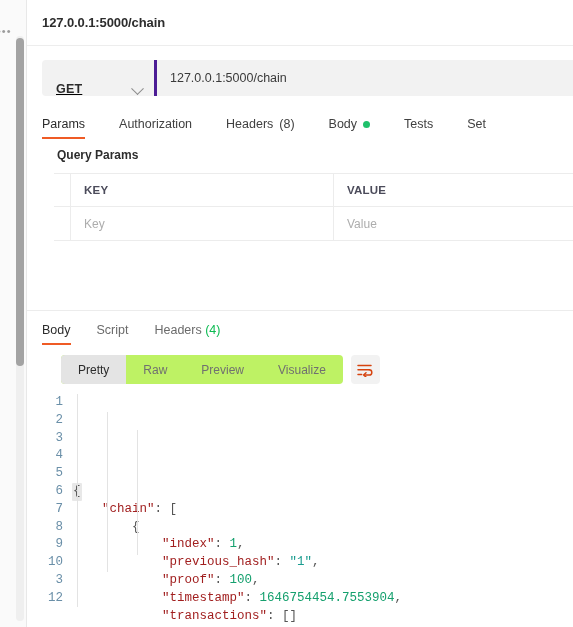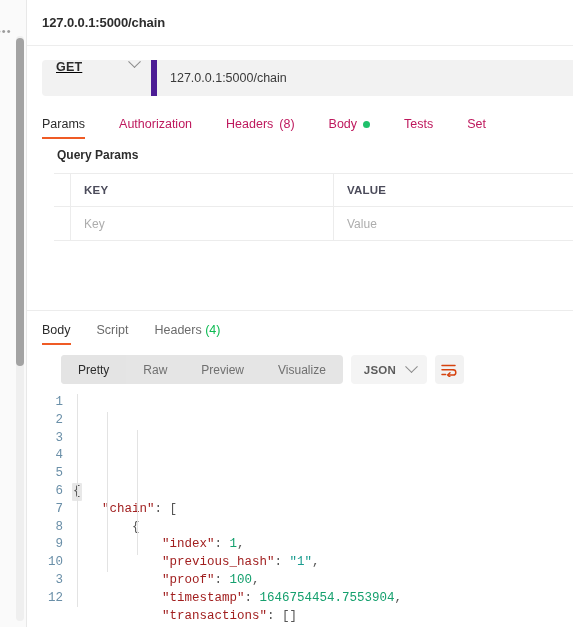--- a/index.html
+++ b/index.html
@@ -88,24 +88,24 @@
     height: 36px;
     display: flex;
     align-items: stretch;
     background: #f2f2f2;
     border-radius: 4px;
     width: 560px;
   }
   .method-box {
     width: 115px;
     display: flex;
-    align-items: flex-start;
+    align-items: flex-end;
     justify-content: space-between;
     padding: 0 12px 0 14px;
-    border-right: 6px solid #4c1d95;
+    border-right: 3px solid #4c1d95;
     cursor: pointer;
     text-decoration: underline;
   }
   .method-label {
     font-size: 12.5px;
     font-weight: bold;
     color: #2b2b2b;
     letter-spacing: 0.2px;
   }
   .chev {
@@ -132,21 +132,21 @@
     margin-left: 15px;
     margin-top: 13px;
     display: flex;
     align-items: flex-end;
     height: 30px;
     gap: 8px;
   }
   .rtab {
     position: relative;
     font-size: 12.5px;
-    color: #be185d;
+    color: #404040;
     padding: 0 13px 8px 0;
     margin-right: 13px;
     cursor: pointer;
     white-space: nowrap;
     display: flex;
     align-items: center;
     gap: 6px;
   }
   .rtab:first-child { padding-left: 0; }
   .rtab.active { color: #2b2b2b; }
@@ -245,21 +245,21 @@
 
   
   .fmt-bar {
     margin: 10px 0 0 34px;
     display: flex;
     align-items: center;
     gap: 8px;
   }
   .seg-group {
     display: flex;
-    background: #e5e5e5;
+    background: #bef264;
     border-radius: 4px;
     height: 29px;
     overflow: hidden;
   }
   .seg {
     display: flex;
     align-items: center;
     padding: 0 17px;
     font-size: 12px;
     color: #707070;
@@ -433,24 +433,20 @@
             <span>Raw</span>
           </div>
           <div class="seg">
             <span>Preview</span>
           </div>
           <div class="seg">
             <span>Visualize</span>
           </div>
         </div>
 
-        <div class="lang-select">
-          <span class="lang-label">JSON</span>
-          <span class="chev"></span>
-        </div>
 
         <div class="wrap-btn">
           <svg width="16" height="14" viewBox="0 0 16 14">
             <line x1="1" y1="2.5" x2="14" y2="2.5" stroke="#d6430f" stroke-width="1.5" stroke-linecap="round"></line>
             <line x1="1" y1="6.8" x2="12.2" y2="6.8" stroke="#d6430f" stroke-width="1.5" stroke-linecap="round"></line>
             <path d="M12.2 6.8 a2.6 2.6 0 0 1 0 5.2 L7.5 12" fill="none" stroke="#d6430f" stroke-width="1.5" stroke-linecap="round"></path>
             <polyline points="9,9.8 6.6,12 9,14" fill="none" stroke="#d6430f" stroke-width="1.5" stroke-linecap="round" stroke-linejoin="round"></polyline>
             <line x1="1" y1="11.4" x2="4.6" y2="11.4" stroke="#d6430f" stroke-width="1.5" stroke-linecap="round"></line>
           </svg>
         </div>

